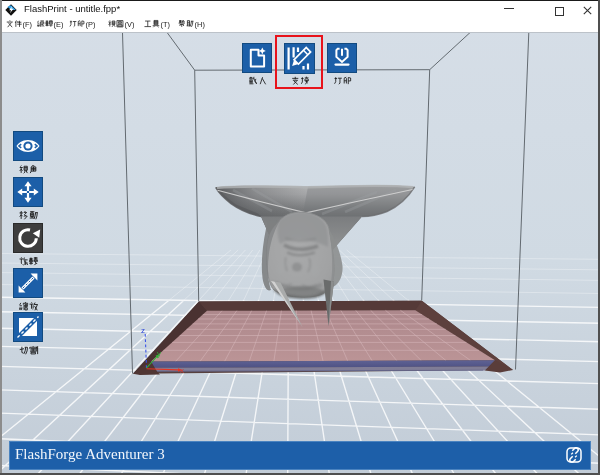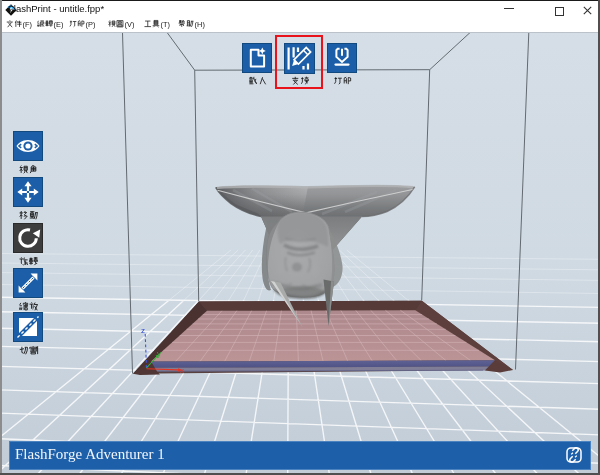--- a/index.html
+++ b/index.html
@@ -113,21 +113,21 @@
       </g>
       <line x1="121.9" y1="12" x2="132.5" y2="373.5" stroke="#5d646a" stroke-width="1" opacity="0.95"></line>
       <line x1="529.6" y1="12" x2="515.5" y2="369.5" stroke="#5d646a" stroke-width="1" opacity="0.95"></line>
     </svg>
 <div style="position:absolute;left:0;top:0;width:600px;height:33px;background:#ffffff;border-bottom:1px solid #bcc2c9;box-sizing:border-box"></div>
     <svg style="position:absolute;left:5px;top:4px" width="12" height="12" viewBox="0 0 12 12">
       <path d="M6 0.3L11.7 6 6 11.7 0.3 6Z" fill="#10100f"></path>
       <path d="M6 1.2L10.8 6 6 6 2.6 2.8Z" fill="#2e9fe6"></path>
       <path d="M6.7 2.5L4.2 6.2h2l-1.3 3 3.6-4.4h-2z" fill="#fff"></path>
     </svg>
-    <div style="position:absolute;left:8px;top:3px;font-family:'Liberation Sans',sans-serif;font-size:9.5px;color:#111;will-change:transform">FlashPrint - untitle.fpp*</div>
+    <div style="position:absolute;left:24px;top:3px;font-family:'Liberation Sans',sans-serif;font-size:9.5px;color:#111;will-change:transform">FlashPrint - untitle.fpp*</div>
     <div style="position:absolute;left:504px;top:8px;width:10px;height:1.4px;background:#333"></div>
     <div style="position:absolute;left:555px;top:7px;width:9px;height:9px;border:1.3px solid #333"></div>
     <svg style="position:absolute;left:582.5px;top:5.5px" width="9" height="9" viewBox="0 0 9 9">
       <path d="M0.8 0.8L8.2 8.2M8.2 0.8L0.8 8.2" stroke="#333" stroke-width="1.1"></path>
     </svg>
     <svg style="position:absolute;left:0;top:0" width="260" height="33" viewBox="0 0 260 33">
       <path d="M9.75 20.30L10.20 21.20M6.75 22.02L12.75 22.02M11.40 22.62L7.65 27.20M8.25 22.62L12.15 27.20" stroke="#1a1a1a" stroke-width="0.75" fill="none" stroke-linecap="butt"></path>
       <path d="M16.45 20.45L15.25 22.85M15.85 21.65L15.85 26.90M18.10 21.05L17.35 22.55M17.50 22.25L21.40 22.25M17.20 24.20L21.70 24.20M19.52 20.75L19.52 26.90" stroke="#1a1a1a" stroke-width="0.75" fill="none" stroke-linecap="butt"></path>
       <text x="22.6" y="27.2" font-family="Liberation Sans" font-size="7.4" fill="#1a1a1a">(F)</text>
       <path d="M38.50 20.75L37.60 22.40M37.45 23.15L39.40 23.15M37.75 24.50L37.45 26.45M38.50 24.65L38.50 26.60M39.40 24.50L39.10 26.45M40.45 20.90L43.90 20.90M40.60 21.95L40.60 26.75M40.60 21.95L43.75 21.95M43.75 21.95L43.75 24.20M41.27 23.15L43.30 23.15M41.27 24.35L43.30 24.35M42.10 24.35L42.10 26.60M43.30 25.25L43.90 26.60" stroke="#1a1a1a" stroke-width="0.75" fill="none" stroke-linecap="butt"></path>
@@ -213,21 +213,21 @@
       <path d="M21.70 211.36L20.44 212.26M19.54 212.98L22.96 212.98M21.16 211.72L21.16 218.92M21.16 214.78L19.72 216.58M21.16 214.78L22.60 216.22M25.30 211.36L23.86 212.80M24.04 212.08L26.74 212.62M26.56 212.62L24.22 214.78M25.84 214.96L24.22 216.58M24.40 215.68L27.28 216.22M27.10 216.22L24.40 219.28" stroke="#1a1a1a" stroke-width="0.90" fill="none" stroke-linecap="butt"></path>
       <path d="M30.08 211.72L34.40 211.72M32.06 211.18L32.06 218.02M30.44 212.98L33.68 212.98M30.44 212.98L30.44 216.58M33.68 212.98L33.68 216.58M30.44 214.78L33.68 214.78M30.44 216.58L33.68 216.58M29.72 218.02L34.40 218.02M35.12 212.62L37.82 212.62M37.28 212.62L36.92 216.04M36.92 216.04L35.84 219.28M35.66 212.62L35.12 215.68M35.12 215.68L34.04 218.92" stroke="#1a1a1a" stroke-width="0.90" fill="none" stroke-linecap="butt"></path>
       <path d="M21.34 257.36L21.88 258.26M19.54 258.98L23.32 258.98M21.34 258.98L21.34 263.30M21.34 263.30L22.42 264.38M24.40 257.54L23.86 259.34M23.50 259.88L27.64 259.88M25.12 259.88L24.58 262.04M24.04 262.94L27.64 262.94M25.66 261.14L25.66 264.92M26.92 263.30L27.64 264.92M24.40 263.84L23.68 265.28" stroke="#1a1a1a" stroke-width="0.90" fill="none" stroke-linecap="butt"></path>
       <path d="M30.98 257.54L30.98 264.74M29.54 258.44L32.60 258.44M29.72 259.52L32.24 259.52M29.72 259.52L29.72 262.04M32.24 259.52L32.24 262.04M29.72 260.78L32.24 260.78M29.72 262.04L32.24 262.04M29.18 263.30L32.96 263.30M33.86 257.72L37.46 257.72M35.66 257.18L35.66 259.52M33.86 258.80L37.46 258.80M33.86 259.88L37.46 259.88M34.22 259.88L34.22 261.86M37.10 259.88L37.10 261.86M33.68 260.96L37.64 260.96M35.66 260.96L35.66 263.84M35.66 263.84L34.40 265.10M36.02 262.76L37.10 264.02" stroke="#1a1a1a" stroke-width="0.90" fill="none" stroke-linecap="butt"></path>
       <path d="M20.80 302.90L19.72 304.88M19.54 305.78L21.88 305.78M19.90 307.40L19.54 309.74M20.80 307.58L20.80 309.92M21.88 307.40L21.52 309.74M25.48 302.18L25.48 303.08M23.32 303.26L27.64 303.26M23.32 303.26L23.32 304.70M27.64 303.26L27.64 304.70M24.04 304.88L24.04 309.92M24.94 304.70L27.28 304.70M24.94 304.70L24.94 306.68M27.28 304.70L27.28 306.68M24.94 305.69L27.28 305.69M24.94 306.68L27.28 306.68M24.94 307.76L27.28 307.76M24.94 307.76L24.94 309.92M27.28 307.76L27.28 309.92M24.94 309.92L27.28 309.92" stroke="#1a1a1a" stroke-width="0.90" fill="none" stroke-linecap="butt"></path>
       <path d="M31.52 302.36L32.06 303.26M29.54 304.16L33.50 304.16M31.52 304.16L31.52 308.30M31.52 308.30L32.60 309.38M33.14 305.24L33.14 308.48M35.12 302.54L34.22 304.34M34.04 304.52L37.64 304.52M37.46 304.52L34.94 310.28M34.58 306.14L37.28 310.28" stroke="#1a1a1a" stroke-width="0.90" fill="none" stroke-linecap="butt"></path>
       <path d="M19.72 349.60L24.04 348.70M21.88 346.72L21.88 352.48M21.88 352.48L23.50 353.20M24.58 347.26L27.46 347.26M27.46 347.26L27.10 350.86M27.10 350.86L25.66 354.28M25.66 347.26L25.30 350.32M25.30 350.32L24.04 353.74" stroke="#1a1a1a" stroke-width="0.90" fill="none" stroke-linecap="butt"></path>
       <path d="M33.14 346.18L33.14 347.08M29.72 347.26L36.92 347.26M29.72 347.26L29.72 348.70M36.92 347.26L36.92 348.70M30.44 348.70L36.02 348.70M30.44 349.96L36.02 349.96M33.14 348.70L33.14 351.22M30.08 351.22L36.38 351.22M30.98 352.30L35.48 352.30M30.98 352.30L30.98 353.92M35.48 352.30L35.48 353.92M30.98 353.92L35.48 353.92M36.74 346.72L36.74 351.22M37.64 346.18L37.64 354.10" stroke="#1a1a1a" stroke-width="0.90" fill="none" stroke-linecap="butt"></path>
     </svg>
     <div style="position:absolute;left:8.5px;top:441px;width:582px;height:28.5px;background:#1d5fa9;border:1px solid #4a83c0;box-sizing:border-box"></div>
-    <div style="position:absolute;left:15px;top:446px;font-family:'Liberation Serif',serif;font-size:15px;color:#f2f6fb">FlashForge Adventurer 1</div>
+    <div style="position:absolute;left:15px;top:446px;font-family:'Liberation Serif',serif;font-size:15px;color:#f2f6fb">FlashForge Adventurer 3</div>
     <svg style="position:absolute;left:565.5px;top:446.5px" width="16" height="16" viewBox="0 0 16 16">
       <rect x="1" y="1" width="14" height="14" rx="3.8" fill="none" stroke="#fff" stroke-width="1.5"></rect>
       <path d="M9.3 6.7 L11.5 4.5 A2.1 2.1 0 0 0 8.5 1.5 L6.3 3.7 M6.7 9.3 L4.5 11.5 A2.1 2.1 0 0 0 7.5 14.5 L9.7 12.3" fill="none" stroke="#fff" stroke-width="1.5"></path>
       <path d="M5.2 7.4 L6.9 5.7 M9.1 10.3 L10.8 8.6" stroke="#fff" stroke-width="1.3"></path>
     </svg>
     <div style="position:absolute;left:0;top:0;width:600px;height:1px;background:#1a1a1a"></div>
     <div style="position:absolute;left:0;top:0;width:1.5px;height:475px;background:#8c8c8c"></div>
     <div style="position:absolute;left:598px;top:0;width:2px;height:475px;background:#4f4f4f"></div>
     <div style="position:absolute;left:0;top:473px;width:600px;height:2px;background:#4f4f4f"></div>
 </div>

